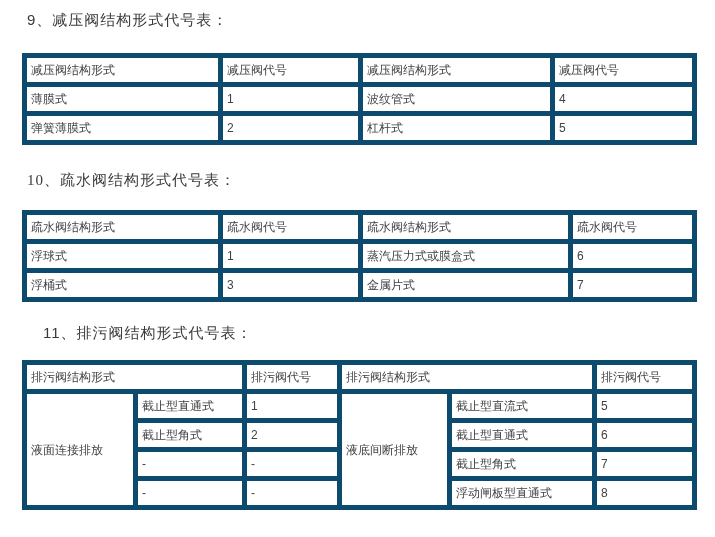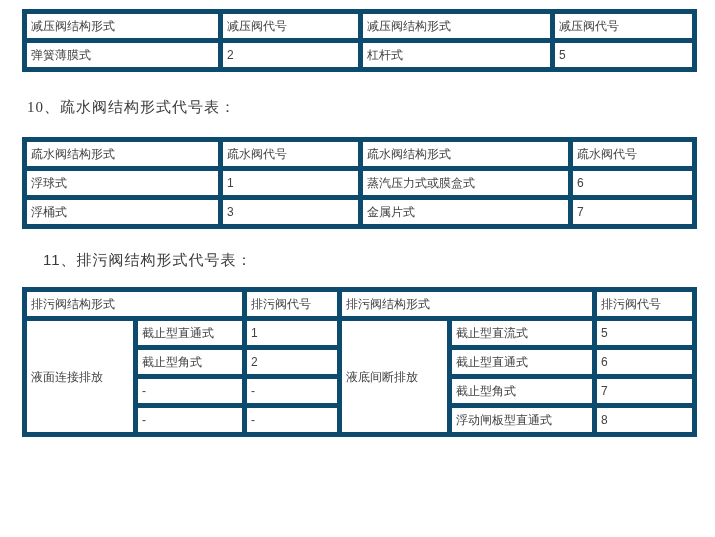--- a/index.html
+++ b/index.html
@@ -47,33 +47,40 @@
     overflow: hidden;
     line-height: 14px;
   }
 </style>
 </head>
 <body>
 
 <div class="wrap">
 
   <div>
+    <div class="sec-title t9">9、减压阀结构形式代号表：</div>
     <table>
       <colgroup>
         <col style="width:196px">
           <col style="width:140px">
           <col style="width:192px">
           <col style="width:142px">
       </colgroup>
       <tbody>
           <tr>
         <th>减压阀结构形式</th>
         <th>减压阀代号</th>
         <th>减压阀结构形式</th>
         <th>减压阀代号</th>
+      </tr>
+      <tr>
+        <td>薄膜式</td>
+        <td>1</td>
+        <td>波纹管式</td>
+        <td>4</td>
       </tr>
       <tr>
         <td>弹簧薄膜式</td>
         <td>2</td>
         <td>杠杆式</td>
         <td>5</td>
       </tr>
     </tbody>
       </table>
   </div>

